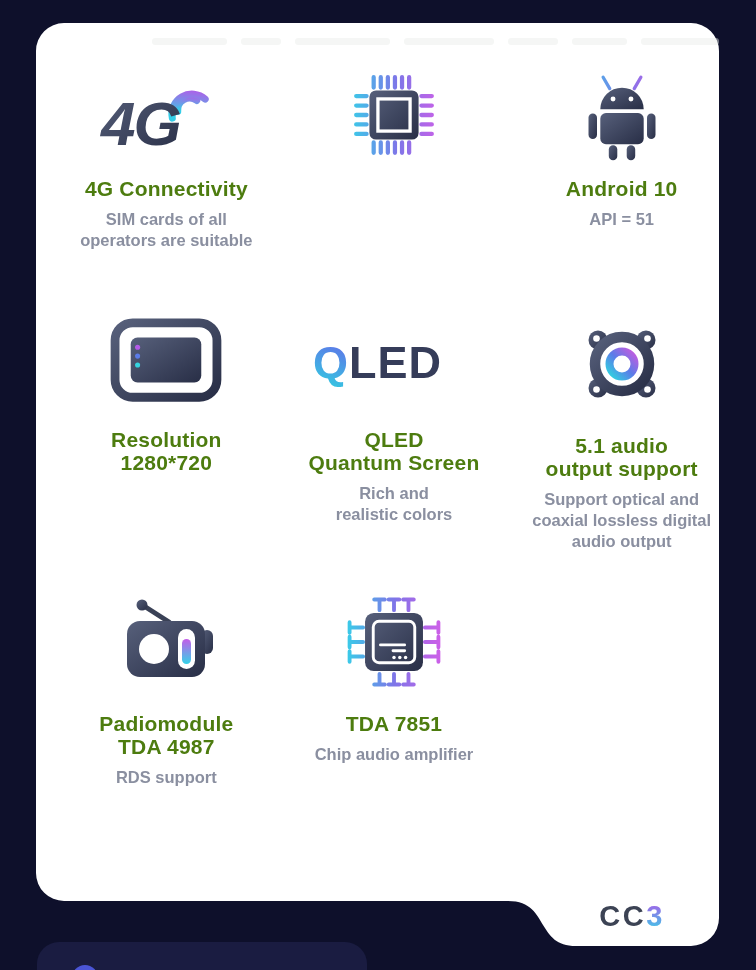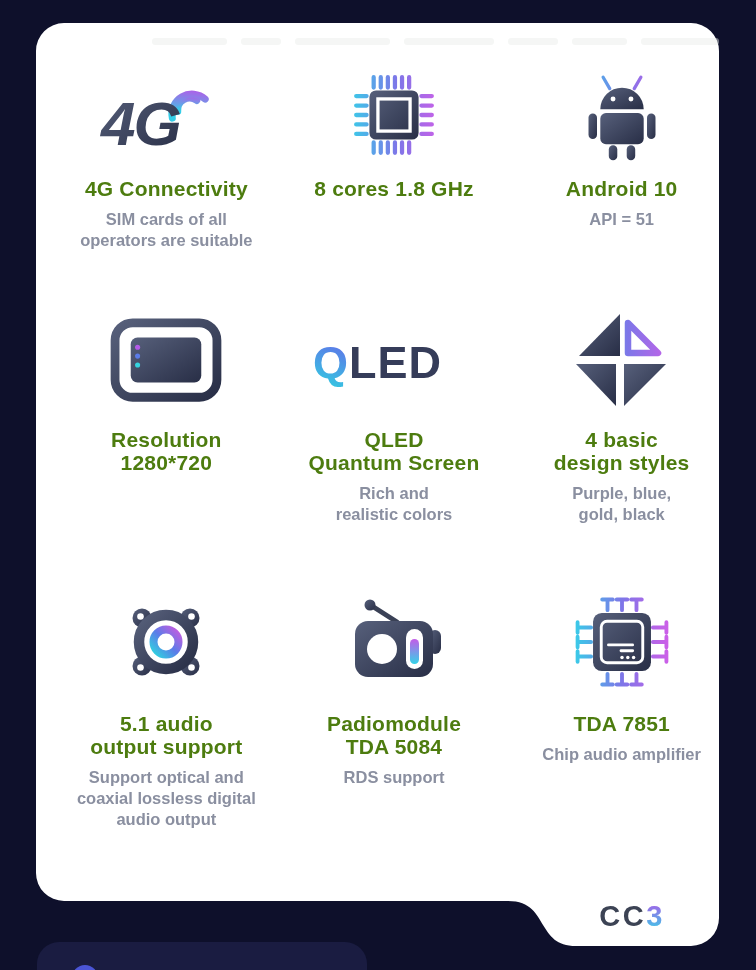--- a/index.html
+++ b/index.html
@@ -120,21 +120,20 @@
           <g stroke="url(#g-pins)" stroke-width="4.5" stroke-linecap="round">
             <path d="M33.5 15 V26 M41 15 V26 M48.5 15 V26 M56 15 V26 M63.5 15 V26 M71 15 V26"></path>
             <path d="M33.5 84 V95 M41 84 V95 M48.5 84 V95 M56 84 V95 M63.5 84 V95 M71 84 V95"></path>
             <path d="M15 35 H26 M15 45 H26 M15 55 H26 M15 65 H26 M15 75 H26"></path>
             <path d="M84 35 H95 M84 45 H95 M84 55 H95 M84 65 H95 M84 75 H95"></path>
           </g>
           <rect x="29" y="29" width="52" height="52" rx="7" fill="url(#g-dark)"></rect>
           <rect x="38" y="38" width="34" height="34" fill="none" stroke="#ffffff" stroke-width="3.5"></rect>
         </svg>
       </div>
-      <h3 class="title">8 cores 1.8 GHz</h3>
     </div>
 
     <div class="cell r1">
       <div class="icon-box">
         <svg width="104" height="100" viewBox="0 0 110 106">
           <g stroke="url(#g-pins)" stroke-width="3.5" stroke-linecap="round">
             <path d="M42 25 L35 13"></path>
               <path d="M68 25 L75 13"></path>
           </g>
           <path d="M 32 47 A 23 23 0 0 1 78 47 Z" fill="url(#g-dark)"></path>
@@ -172,34 +171,20 @@
             <tspan fill="url(#g-q)">Q</tspan><tspan fill="#353c59">LED</tspan>
           </text>
         </svg>
       </div>
       <h3 class="title">QLED
 Quantum Screen</h3>
       <p class="subtitle">Rich and
 realistic colors</p>
     </div>
 
-    <div class="cell r2">
-      <div class="icon-box">
-        <svg width="104" height="104" viewBox="0 0 104 104">
-          <path d="M 50 4 L 50 46 L 9 46 Z" fill="url(#g-dark)"></path>
-          <path d="M 6 54 L 46 54 L 46 96 Z" fill="url(#g-dark)"></path>
-          <path d="M 54 54 L 96 54 L 54 96 Z" fill="url(#g-dark)"></path>
-          <path d="M 58 13 L 88 43 L 58 43 Z" fill="none" stroke="url(#g-pins)" stroke-width="6.5" stroke-linejoin="round"></path>
-        </svg>
-      </div>
-      <h3 class="title">4 basic
-design styles</h3>
-      <p class="subtitle">Purple, blue,
-gold, black</p>
-    </div>
 
     <div class="cell r3">
       <div class="icon-box">
         <svg width="100" height="100" viewBox="0 0 100 100">
           <circle cx="26" cy="26" r="9.5" fill="url(#g-dark)"></circle>
           <circle cx="74" cy="26" r="9.5" fill="url(#g-dark)"></circle>
           <circle cx="26" cy="74" r="9.5" fill="url(#g-dark)"></circle>
           <circle cx="74" cy="74" r="9.5" fill="url(#g-dark)"></circle>
           <circle cx="24.5" cy="24.5" r="3.3" fill="#ffffff"></circle>
           <circle cx="75.5" cy="24.5" r="3.3" fill="#ffffff"></circle>
@@ -223,21 +208,21 @@
           <path d="M 37 12 L 62 28" stroke="#3a4156" stroke-width="5" stroke-linecap="round"></path>
           <circle cx="35" cy="11" r="5.5" fill="url(#g-dark)"></circle>
           <rect x="94" y="36" width="12" height="24" rx="6" fill="url(#g-dark)"></rect>
           <rect x="20" y="27" width="78" height="56" rx="13" fill="url(#g-dark)"></rect>
           <circle cx="47" cy="55" r="15" fill="#ffffff"></circle>
           <rect x="71" y="35" width="17" height="40" rx="8.5" fill="#ffffff"></rect>
           <rect x="75" y="45" width="9" height="25" rx="4.5" fill="url(#g-bar)"></rect>
         </svg>
       </div>
       <h3 class="title">Padiomodule
-TDA 5084</h3>
+TDA 4987</h3>
       <p class="subtitle">RDS support</p>
     </div>
 
     <div class="cell r3">
       <div class="icon-box">
         <svg width="112" height="104" viewBox="0 0 116 106">
           <g stroke="url(#g-pins)" stroke-width="4" stroke-linecap="round">
             <path d="M43 9 V20 M37.5 9 H48.5 M58 9 V20 M52.5 9 H63.5 M73 9 V20 M67.5 9 H78.5"></path>
             <path d="M43 86 V97 M37.5 97 H48.5 M58 86 V97 M52.5 97 H63.5 M73 86 V97 M67.5 97 H78.5"></path>
             <path d="M12 38 H26 M12 32.5 V43.5 M12 53 H26 M12 47.5 V58.5 M12 68 H26 M12 62.5 V73.5"></path>

